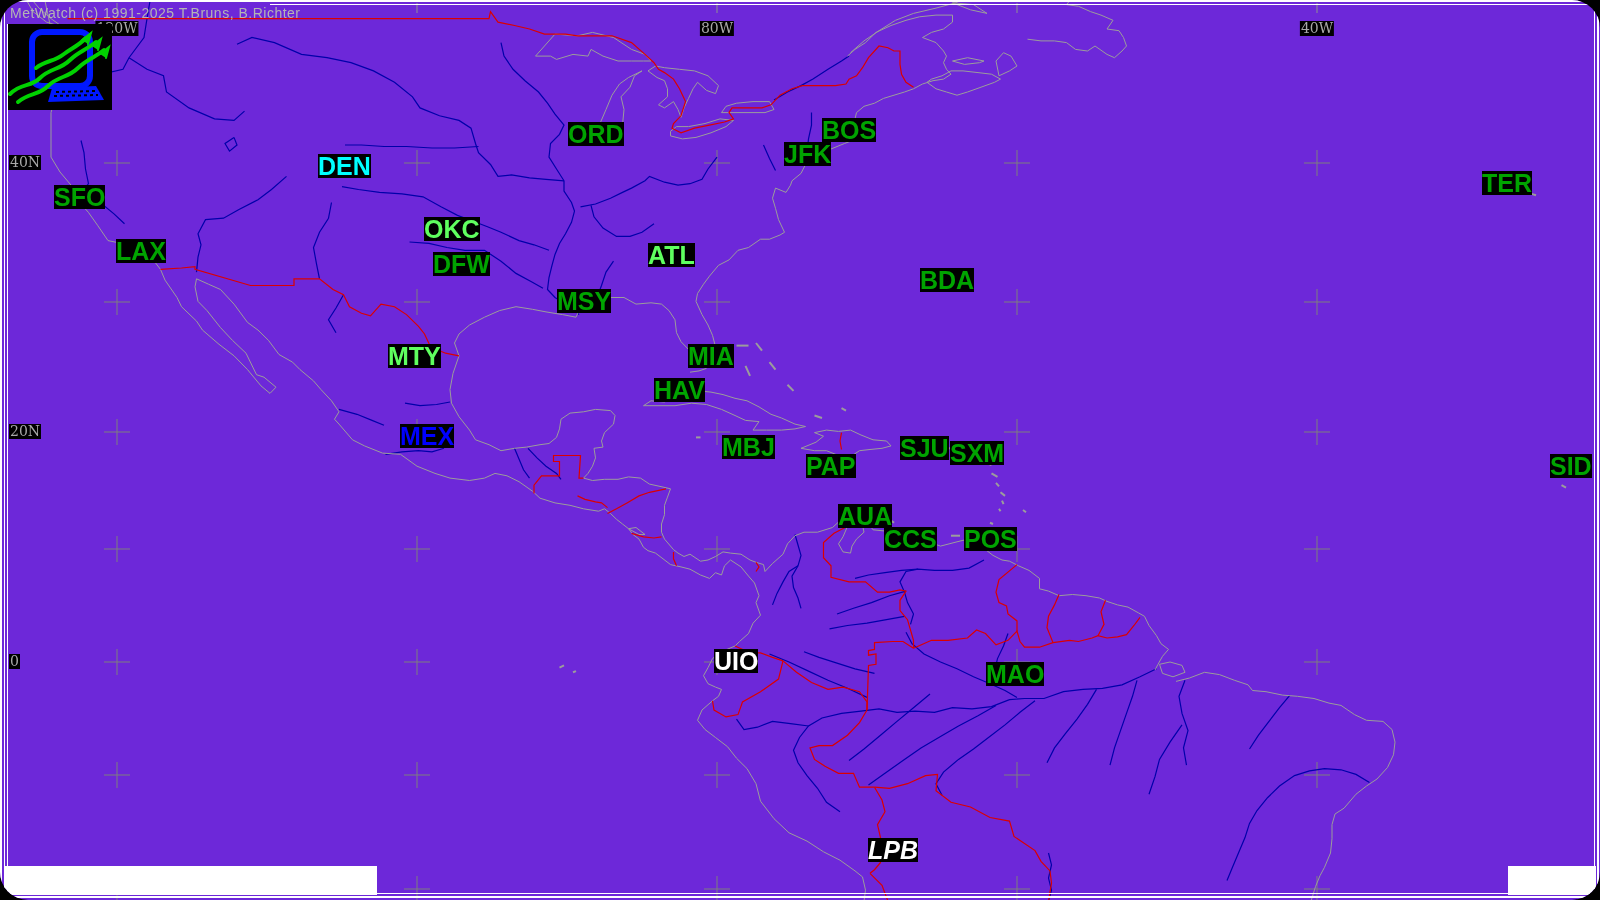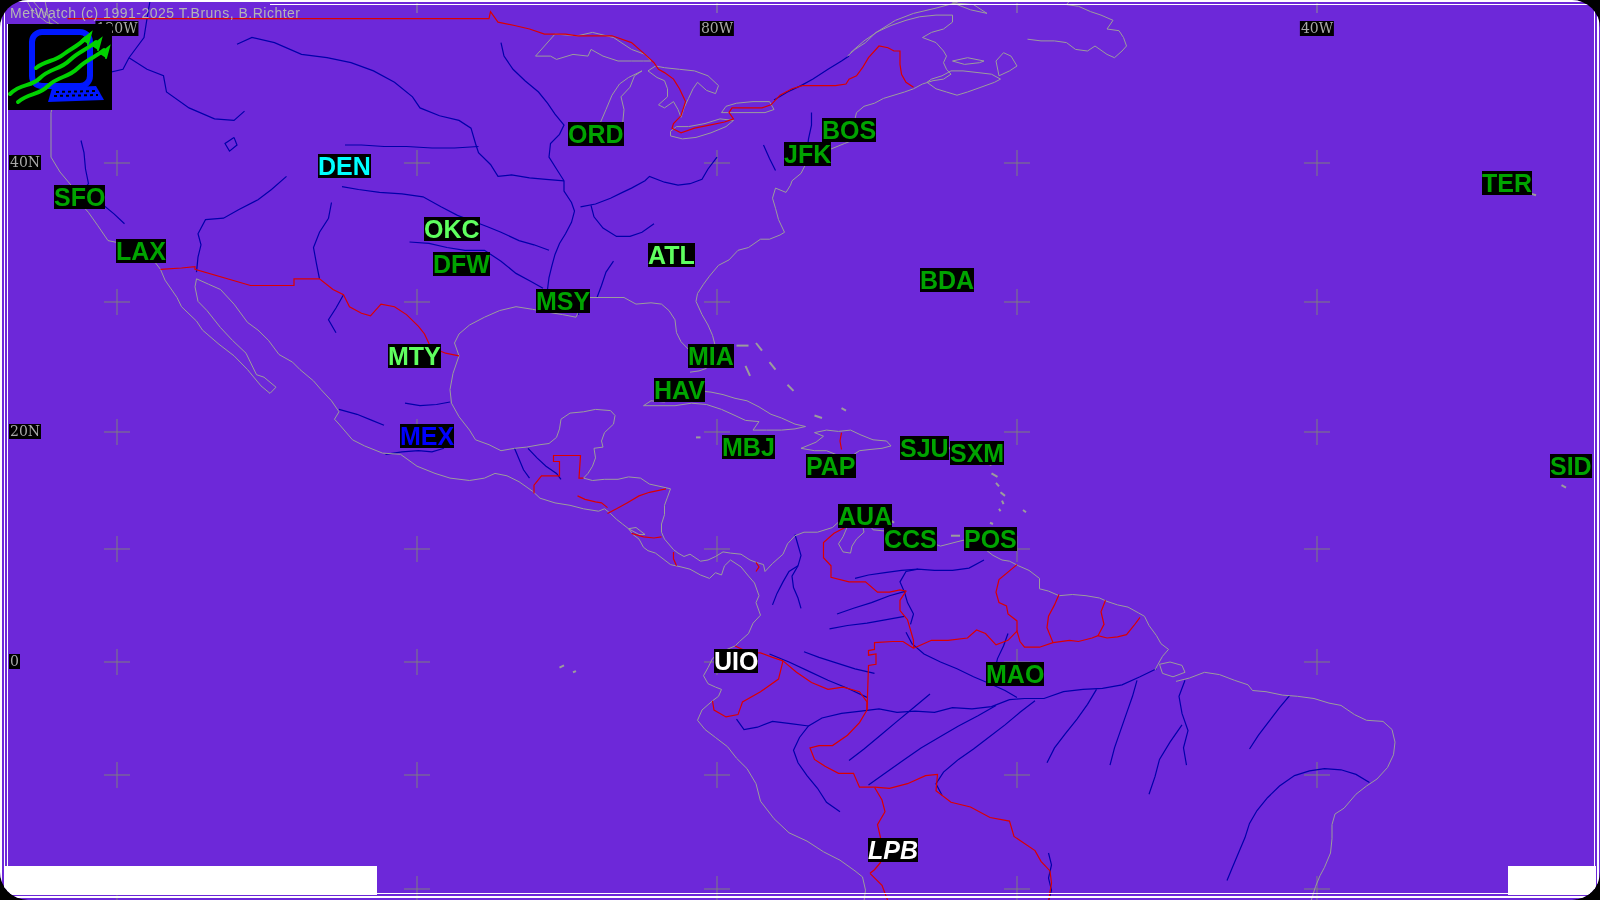--- a/index.html
+++ b/index.html
@@ -270,21 +270,21 @@
   </div>
 
   <div id="stations">
       <div class="st" style="left: 54px; top: 185px; color: rgb(0, 164, 0);">SFO</div>
       <div class="st" style="left: 116px; top: 239px; color: rgb(0, 164, 0); text-align: center;">LAX</div>
       <div class="st" style="left: 318px; top: 154px; color: rgb(0, 255, 255);">DEN</div>
       <div class="st" style="left: 424px; top: 217px; color: rgb(95, 255, 95);">OKC</div>
       <div class="st" style="left: 433px; top: 252px; color: rgb(0, 164, 0);">DFW</div>
       <div class="st" style="left: 568px; top: 122px; color: rgb(0, 164, 0);">ORD</div>
       <div class="st" style="left: 648px; top: 243px; color: rgb(95, 255, 95);">ATL</div>
-      <div class="st" style="left: 536px; top: 289px; color: rgb(0, 164, 0);">MSY</div>
+      <div class="st" style="left: 557px; top: 289px; color: rgb(0, 164, 0);">MSY</div>
       <div class="st" style="left: 822px; top: 118px; color: rgb(0, 164, 0);">BOS</div>
       <div class="st" style="left: 784px; top: 142px; color: rgb(0, 164, 0);">JFK</div>
       <div class="st" style="left: 920px; top: 260px; color: rgb(0, 164, 0); margin-top: 8px;">BDA</div>
       <div class="st" style="left: 1482px; top: 171px; color: rgb(0, 164, 0);">TER</div>
       <div class="st" style="left: 388px; top: 344px; color: rgb(95, 255, 95);">MTY</div>
       <div class="st" style="left: 688px; top: 344px; color: rgb(0, 164, 0);">MIA</div>
       <div class="st" style="left: 654px; top: 378px; color: rgb(0, 164, 0);">HAV</div>
       <div class="st" style="left: 400px; top: 424px; color: rgb(0, 0, 255);">MEX</div>
       <div class="st" style="left: 722px; top: 435px; color: rgb(0, 164, 0);">MBJ</div>
       <div class="st" style="left: 806px; top: 454px; color: rgb(0, 164, 0);">PAP</div>

